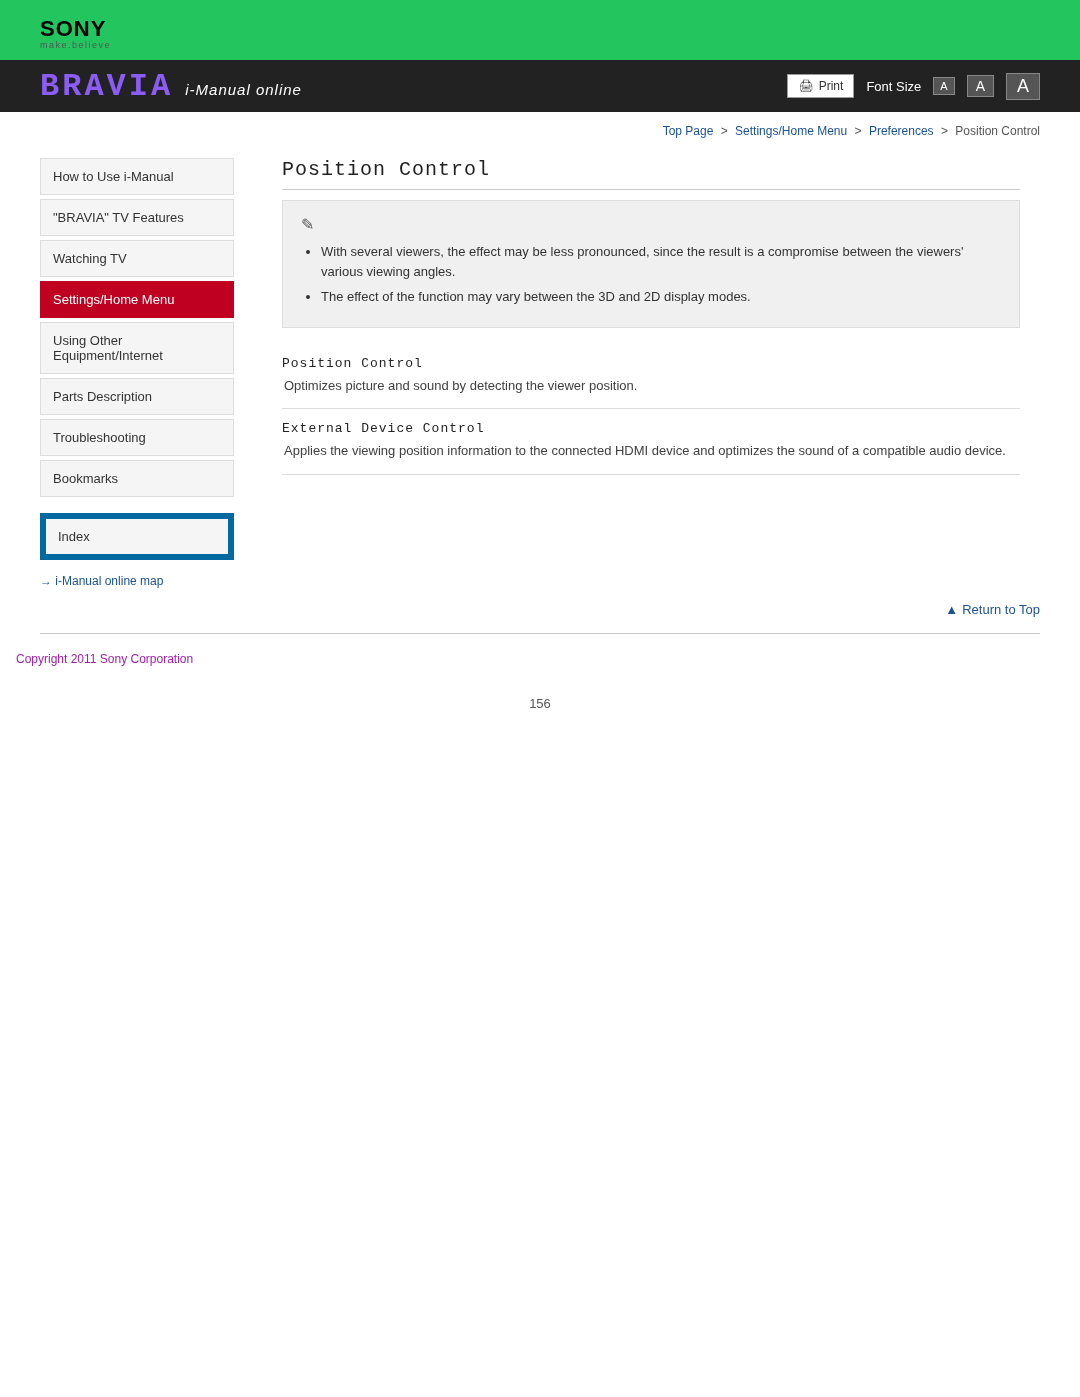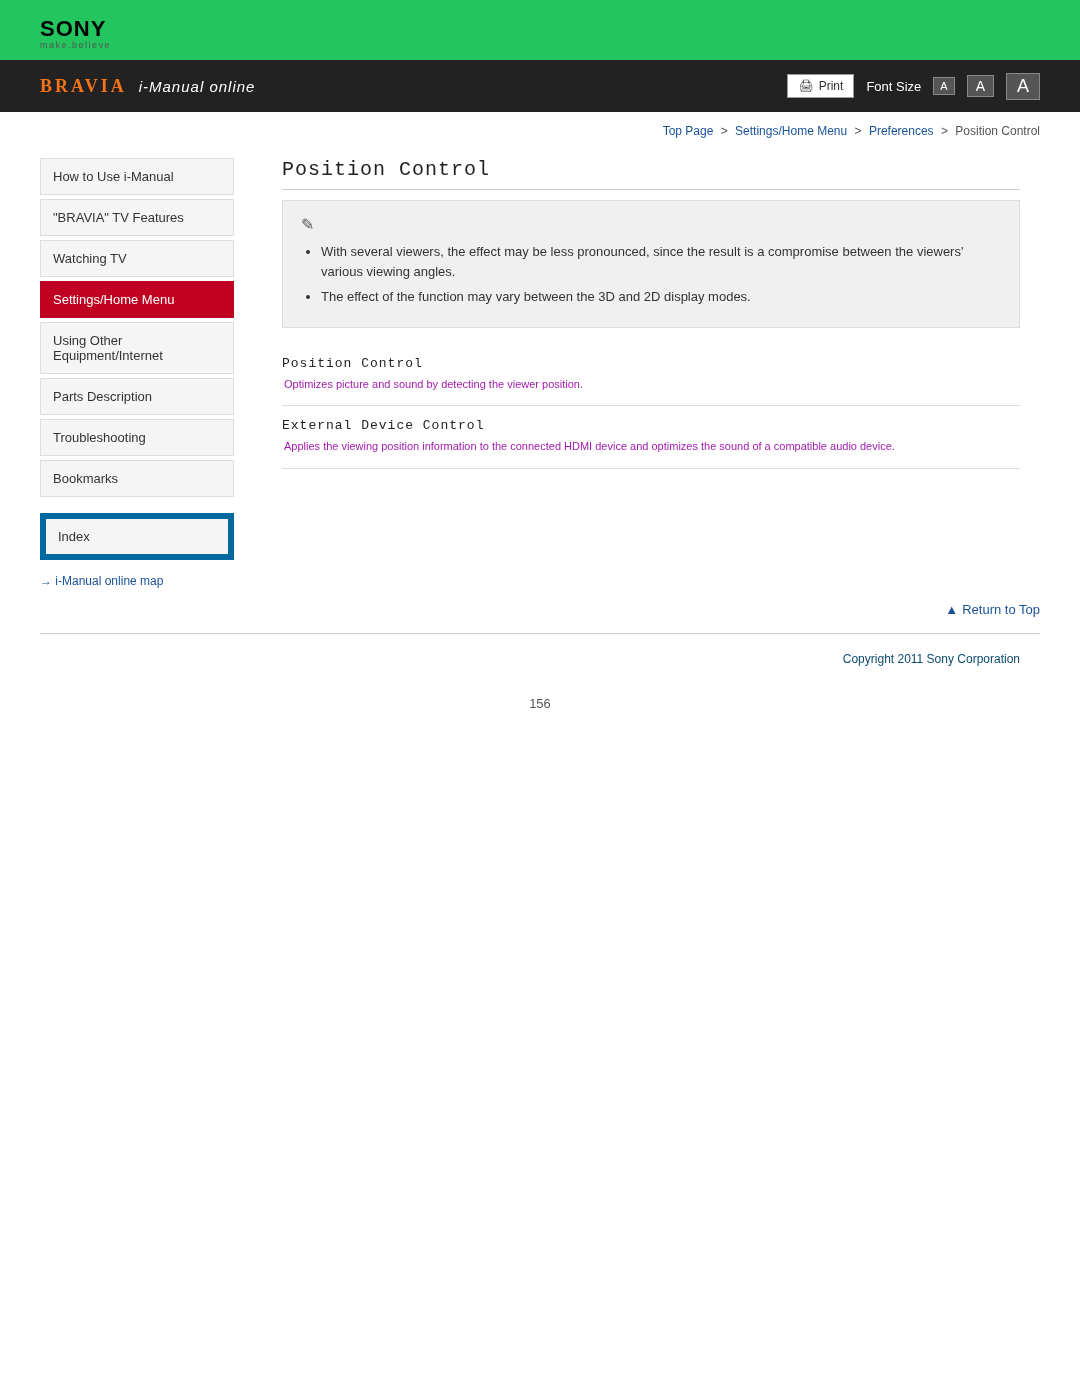--- a/index.html
+++ b/index.html
@@ -40,25 +40,25 @@
       justify-content: space-between;
       padding: 0 40px;
       height: 52px;
     }
     .bravia-title {
       display: flex;
       align-items: baseline;
       gap: 12px;
     }
     .bravia-text {
-      font-size: 18px;
+      font-size: 32px;
       font-weight: 900;
-      font-family: Liberation Serif, serif;
+      font-family: Liberation Mono, monospace;
       letter-spacing: 3px;
-      color: #f97316;
+      color: #8b5cf6;
     }
     .bravia-subtitle {
       font-size: 15px;
       color: #fff;
       font-style: italic;
       letter-spacing: 1px;
     }
     .bravia-controls {
       display: flex;
       align-items: center;
@@ -221,22 +221,22 @@
     }
     .section-title {
       font-family: 'Courier New', Courier, monospace;
       font-size: 13px;
       font-weight: normal;
       letter-spacing: 1px;
       color: #222;
       margin-bottom: 5px;
     }
     .section-body {
-      font-size: 11px;
-      color: #a21caf;
+      font-size: 13px;
+      color: #404040;
       line-height: 1.6;
       padding-left: 2px;
     }
 
     
     .return-top-bar {
       display: flex;
       justify-content: flex-end;
       padding: 14px 40px 8px 40px;
     }
@@ -249,24 +249,23 @@
       gap: 4px;
     }
 
     
     .footer-divider {
       border: none;
       border-top: 1px solid #ccc;
       margin: 8px 40px;
     }
     .footer-text {
-      padding: 10px 60px;
-      font-size: 12px;
-      color: #0c4a6e;
-      text-align: right;
+      padding: 10px 16px;
+      font-size: 12px;
+      color: #a21caf;
     }
 
     
     .page-number {
       text-align: center;
       padding: 20px 0;
       font-size: 13px;
       color: #555;
     }
   </style>

